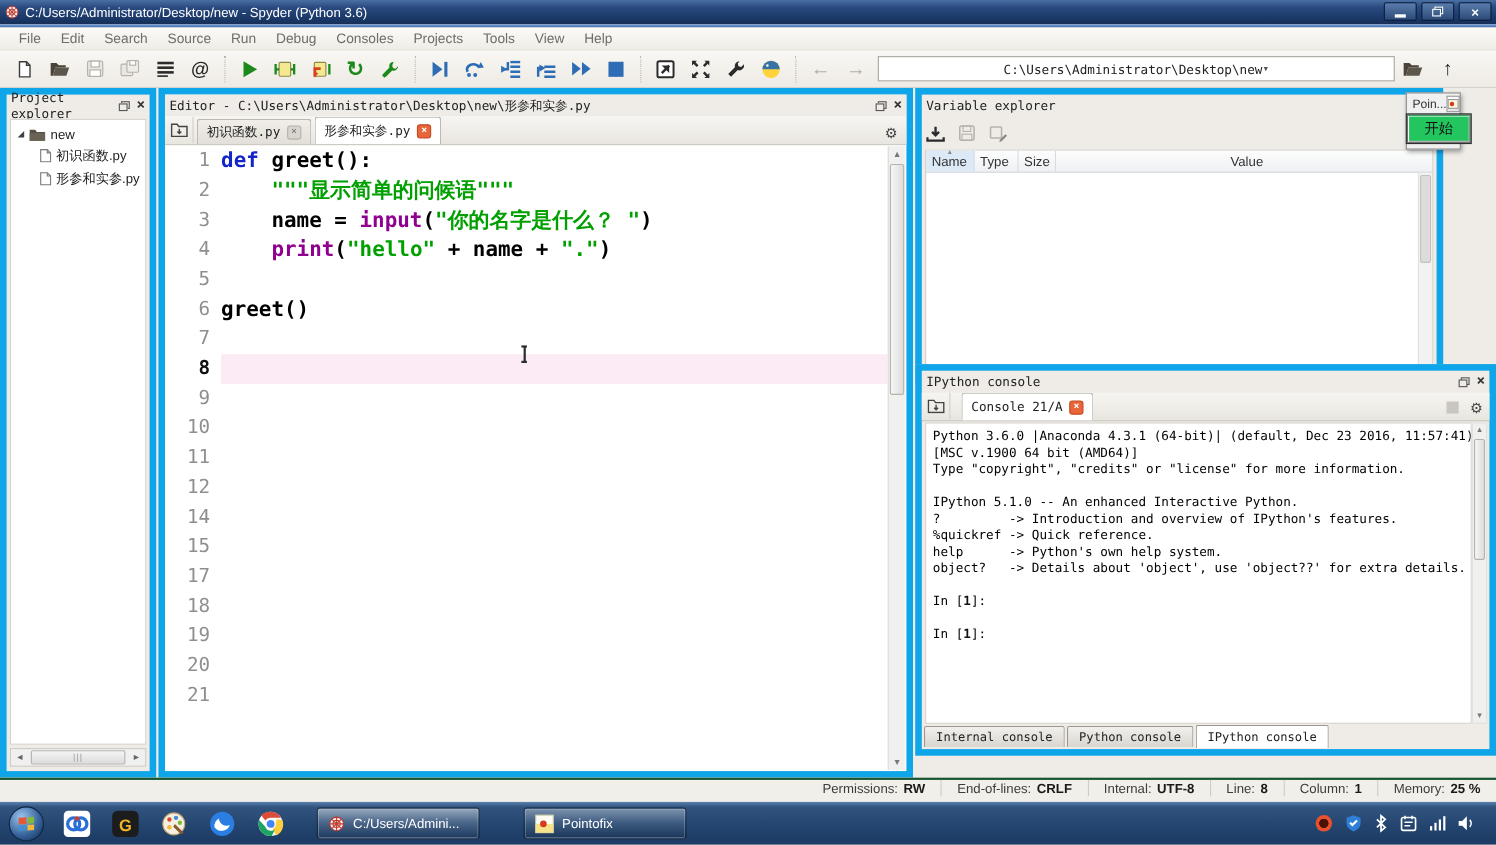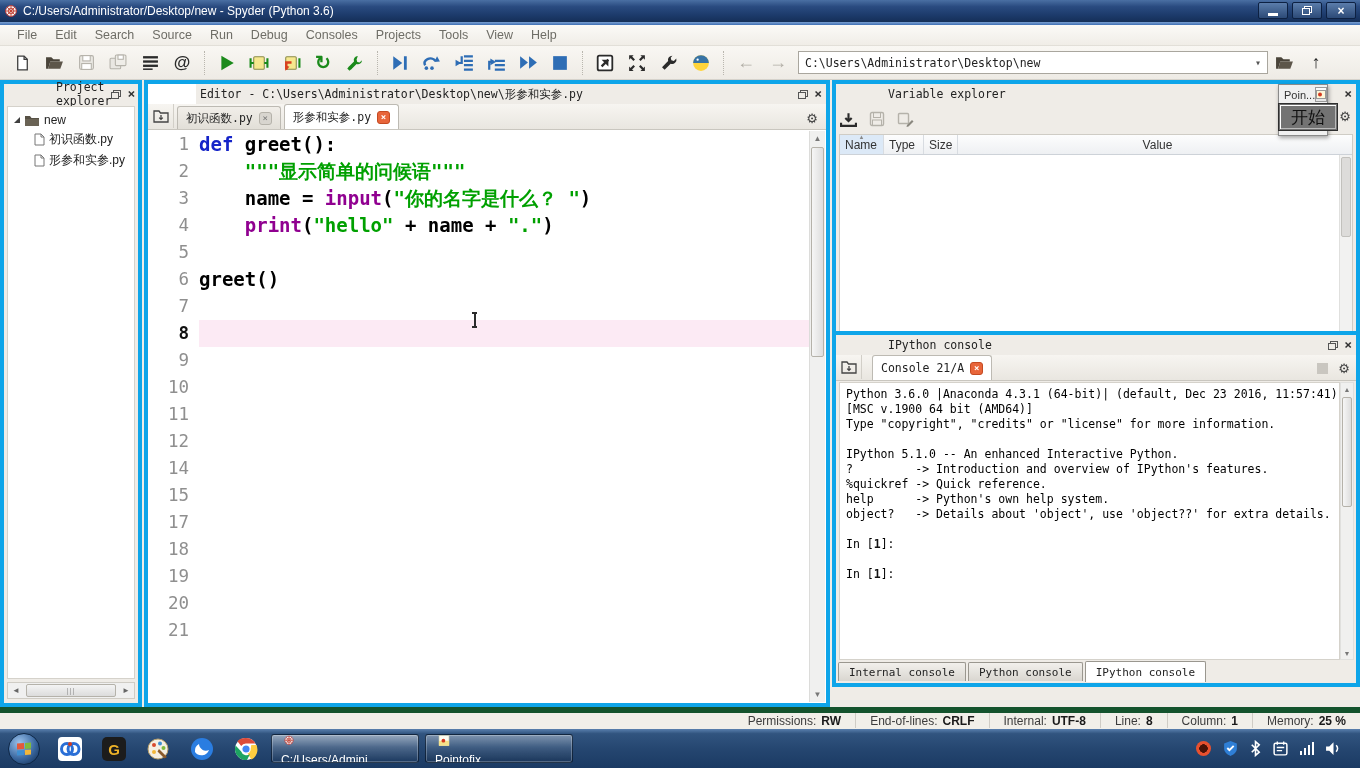--- a/index.html
+++ b/index.html
@@ -27,24 +27,24 @@
   .menu-item { color:#6e6d66; font-size:12.5px; padding:0 9px; }
   .toolbar { position:absolute; left:0; top:46px; width:1360px; height:34px;
     background:linear-gradient(180deg,#f9f7f3,#eeebe5); border-bottom:1px solid #d5d2cb;
     display:flex; align-items:center; padding-left:6px; }
   .tbtn { width:28px; height:28px; display:flex; align-items:center; justify-content:center; margin:0 2px; }
   .tsep { width:1px; height:24px; border-left:1px dotted #b9b6ae; margin:0 6px; }
   .glyph { font-weight:bold; }
   .addr-wrap { display:flex; align-items:center; height:24px; margin-left:4px; }
   .addr-box { width:470px; height:23px; background:#fff; border:1px solid #a9a69e;
     font-family:"DejaVu Sans Mono", monospace; font-size:11.5px; color:#222;
-    display:flex; align-items:center; padding:0 6px; justify-content:space-between; }
-
-  
-  .pane { position:absolute; background:#efece7; border:4px solid #0ea5e9;padding-left:48px; }
+    display:flex; align-items:center; padding:0 6px; justify-content:center; }
+
+  
+  .pane { position:absolute; background:#efece7; border:6px solid #0ea5e9; }
   .pane-header { height:20px; display:flex; align-items:center; justify-content:space-between;
     font-family:"DejaVu Sans Mono", monospace; font-size:11.5px; color:#222; padding:0 4px; }
   .pane-hicons { display:flex; align-items:center; gap:6px; }
   .float-icon { width:8px; height:7px; border:1px solid #555; box-shadow:2px -2px 0 -1px #efece7, 2px -2px 0 0 #555; margin:2px 2px 0 0; }
   .close-x { color:#333; font-size:13px; font-weight:bold; line-height:10px; }
   .gear { font-size:13px; color:#444; line-height:13px; }
 
   
   #project-explorer { left:0; top:80px; width:142px; height:627px; }
   .tree { background:#fff; position:absolute; left:3px; right:3px; top:22px; bottom:24px; border:1px solid #d5d2cb;
@@ -87,82 +87,82 @@
   .vscroll { position:absolute; right:1px; top:47px; bottom:1px; width:16px; background:#f0f0ef; border-left:1px solid #dcdcda; }
   .vscroll .sarrow { position:absolute; left:0; width:15px; height:15px; color:#777; font-size:8px; display:flex; align-items:center; justify-content:center; }
   .vscroll .sthumb { position:absolute; left:1px; width:13px; background:linear-gradient(90deg,#f6f6f6,#dddddd);
     border:1px solid #b5b2aa; border-radius:2px; }
   .ibeam { position:absolute; width:9px; height:16px; }
   .ibeam:before, .ibeam:after { content:""; position:absolute; left:2px; right:2px; height:2px; background:#2b2b2b; }
   .ibeam:after { bottom:0; }
   .ibeam i { position:absolute; left:4px; top:1px; bottom:1px; width:1.5px; background:#2b2b2b; }
 
   
-  #variable-explorer { left:832px; top:80px; width:528px; height:269px; }
+  #variable-explorer { left:832px; top:80px; width:480px; height:269px; }
   .ve-toolbar { position:absolute; left:4px; top:22px; height:26px; display:flex; align-items:center; gap:12px; }
   .ve-grid { position:absolute; left:3px; right:3px; top:50px; bottom:3px; background:#fff; border:1px solid #cfccc5; }
   .ve-cols { display:flex; height:20px; background:linear-gradient(180deg,#fdfdfd,#eef0f3); border-bottom:1px solid #cdd2d8; font-size:12px; color:#333; }
   .ve-col { display:flex; align-items:center; justify-content:flex-start; padding-left:5px; border-right:1px solid #d8dce1; position:relative; }
   .ve-col:nth-child(1) { width:44px; background:#dce9f7; }
   .ve-col:nth-child(2) { width:40px; }
   .ve-col:nth-child(3) { width:34px; }
   .ve-col:nth-child(4) { flex:1; justify-content:center; border-right:none; }
   .sort-caret { position:absolute; top:-1px; left:50%; transform:translateX(-50%); font-size:6px; color:#888; }
   .ve-vscroll { position:absolute; right:0; top:20px; bottom:0; width:13px; background:#f2f2f1; border-left:1px solid #e0e0de; }
   .ve-vthumb { position:absolute; left:1px; top:2px; width:10px; height:80px; background:#dddcda; border:1px solid #c2c1bd; border-radius:2px; }
 
   
   .pointofix { position:absolute; left:1278px; top:84px; width:50px; height:52px; background:#f0f0f0;
     border:1px solid #8a8a8a; box-shadow:1px 2px 4px rgba(0,0,0,.35); z-index:30; }
   .pf-titlebar { height:18px; display:flex; align-items:center; justify-content:space-between; padding:1px 2px 0 5px; font-size:11px; color:#333; }
   .pf-minibtn { width:17px; height:15px; border:1px solid #9a9a9a; background:linear-gradient(180deg,#fdfdfd,#e4e4e4);
     display:flex; align-items:center; justify-content:center; font-size:8px; color:#777; }
-  .pf-start { margin:1px auto 0; width:58px; height:26px; background:#737373;
+  .pf-start { margin:1px auto 0; width:58px; height:26px; background:#22c55e;
     border:1px solid #707070; outline:1px solid #2f2f2f; display:flex; align-items:center; justify-content:center;
-    font-size:17px; color:#111; box-shadow:inset 1px 1px 0 #fff, inset -1px -1px 0 #b9b9b9; }
+    font-size:13px; color:#111; box-shadow:inset 1px 1px 0 #fff, inset -1px -1px 0 #b9b9b9; }
 
   
   #console-pane { left:832px; top:331px; width:528px; height:356px; }
   .con-tabbar { position:absolute; left:0; right:0; top:20px; height:26px; background:linear-gradient(180deg,#f7f5f1,#e9e6e0);
     border-bottom:1px solid #c9c6bf; display:flex; align-items:flex-end; }
   .con-right-icons { position:absolute; right:6px; bottom:5px; display:flex; gap:10px; align-items:center; }
   .pause-sq { width:11px; height:11px; background:#c9c6c0; }
   .con-body { position:absolute; left:3px; right:16px; top:47px; bottom:23px; background:#fff; border:1px solid #d5d2cb;
     font-family:"DejaVu Sans Mono", monospace; font-size:11.5px; line-height:15px; color:#111; padding:4px 6px; overflow:hidden; }
   .conrow { white-space:pre; }
   .tk-b { font-weight:bold; }
   .con-vscroll { position:absolute; right:2px; top:47px; bottom:23px; width:14px; background:#f0f0ef; border:1px solid #e0e0de; }
   .bottom-tabs { position:absolute; left:2px; bottom:1px; height:21px; display:flex; align-items:center; gap:2px;
     font-family:"DejaVu Sans Mono", monospace; font-size:11px; }
   .btab { height:19px; padding:0 10px; display:flex; align-items:center; background:linear-gradient(180deg,#f2f0ec,#d9d6d0);
     border:1px solid #9a978f; border-bottom:none; border-radius:2px 2px 0 0; color:#222; }
   .btab.active { background:#fff; height:21px; }
 
   
   .statusbar { position:absolute; left:0; top:707px; width:1360px; height:22px; background:#f1efe9;
-    border-top:6px solid #14532d; display:flex; align-items:flex-start; justify-content:flex-end; font-size:12px; color:#3c3c3c; }
+    border-top:2px solid #14532d; display:flex; align-items:flex-start; justify-content:flex-end; font-size:12px; color:#3c3c3c; }
   .seg { padding:0 14px; border-left:1px solid #cfccc5; display:flex; gap:5px; align-items:center; height:15px; }
   .seg b { color:#1a1a1a; }
   .seg:first-child { border-left:none; }
 
   
   .taskbar { position:absolute; left:0; top:729px; width:1360px; height:39px;
     background:linear-gradient(180deg,#5a80ae 0%,#31547f 12%,#24456f 55%,#1b3a63 100%);
     display:flex; align-items:center; }
   .orb { width:32px; height:32px; border-radius:50%; margin:0 8px 0 8px;
     background:radial-gradient(circle at 35% 30%, #9cc4ee, #3a679f 55%, #16355e 90%);
     border:1px solid #0e2746; display:flex; align-items:center; justify-content:center; }
   .flag { width:14px; height:12px; display:grid; grid-template-columns:1fr 1fr; grid-template-rows:1fr 1fr; gap:1px; transform:skewY(-4deg); }
   .flag i:nth-child(1){background:#e4593a;} .flag i:nth-child(2){background:#7fba3d;}
   .flag i:nth-child(3){background:#3f8fd1;} .flag i:nth-child(4){background:#f3b73a;}
   .ql { width:30px; height:30px; margin:0 7px; display:flex; align-items:center; justify-content:center; }
-  .task-btn { height:29px; margin:0 3px; padding:0 9px; display:flex; gap:7px; min-width:148px; max-width:158px;
+  .task-btn { height:29px; margin:0 20px; padding:0 9px; display:flex; align-items:center; gap:7px; min-width:148px; max-width:158px;
     background:linear-gradient(180deg,rgba(255,255,255,.38),rgba(255,255,255,.12) 45%,rgba(0,0,0,.12));
     border:1px solid rgba(10,25,45,.75); border-radius:3px; box-shadow:inset 0 0 0 1px rgba(255,255,255,.25);
-    color:#fff; font-size:12px; white-space:nowrap; overflow:hidden;flex-direction:column; }
+    color:#fff; font-size:12px; white-space:nowrap; overflow:hidden; }
   .task-label { overflow:hidden; text-overflow:ellipsis; }
   .tray { margin-left:auto; display:flex; align-items:center; gap:11px; padding-right:18px; }
   .tray-rec { width:15px; height:15px; border-radius:50%; background:radial-gradient(circle,#4a1206 38%,#e8502e 42%); }
   .sigbars { display:flex; align-items:flex-end; gap:1.5px; height:13px; }
   .sigbars i { width:2.5px; background:#fff; }
 
   svg { display:block; }
 </style>
 </head>
 <body>

